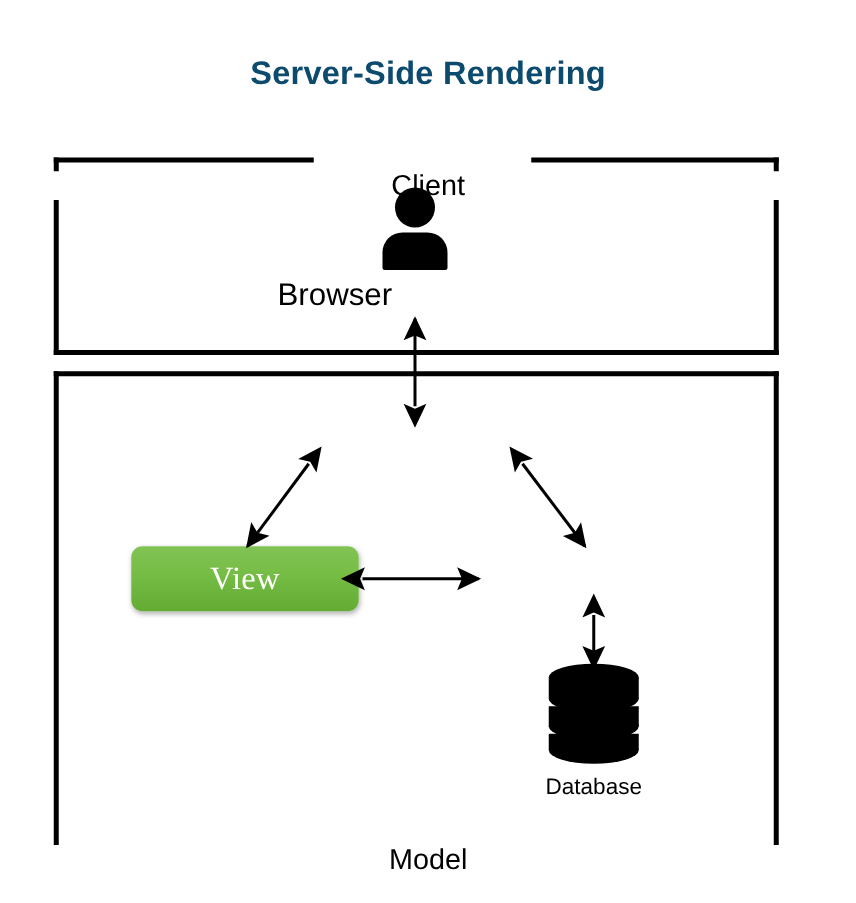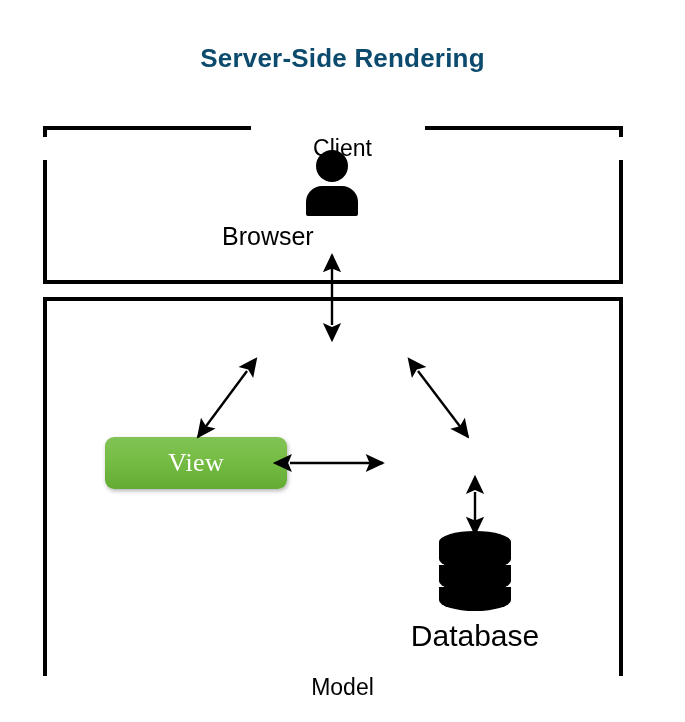--- a/index.html
+++ b/index.html
@@ -167,21 +167,21 @@
     position: absolute;
     left: 0;
     width: 72px;
     background: #000000;
   }
   #db-label {
     position: absolute;
     left: -60px;
     top: 88px;
     width: 240px;
-    font-size: 30px;
+    font-size: 18px;
     text-align: center;
     color: #000000;
   }
 
   
   #arrow-layer {
     position: absolute;
     left: 0;
     top: 0;
     width: 685px;

